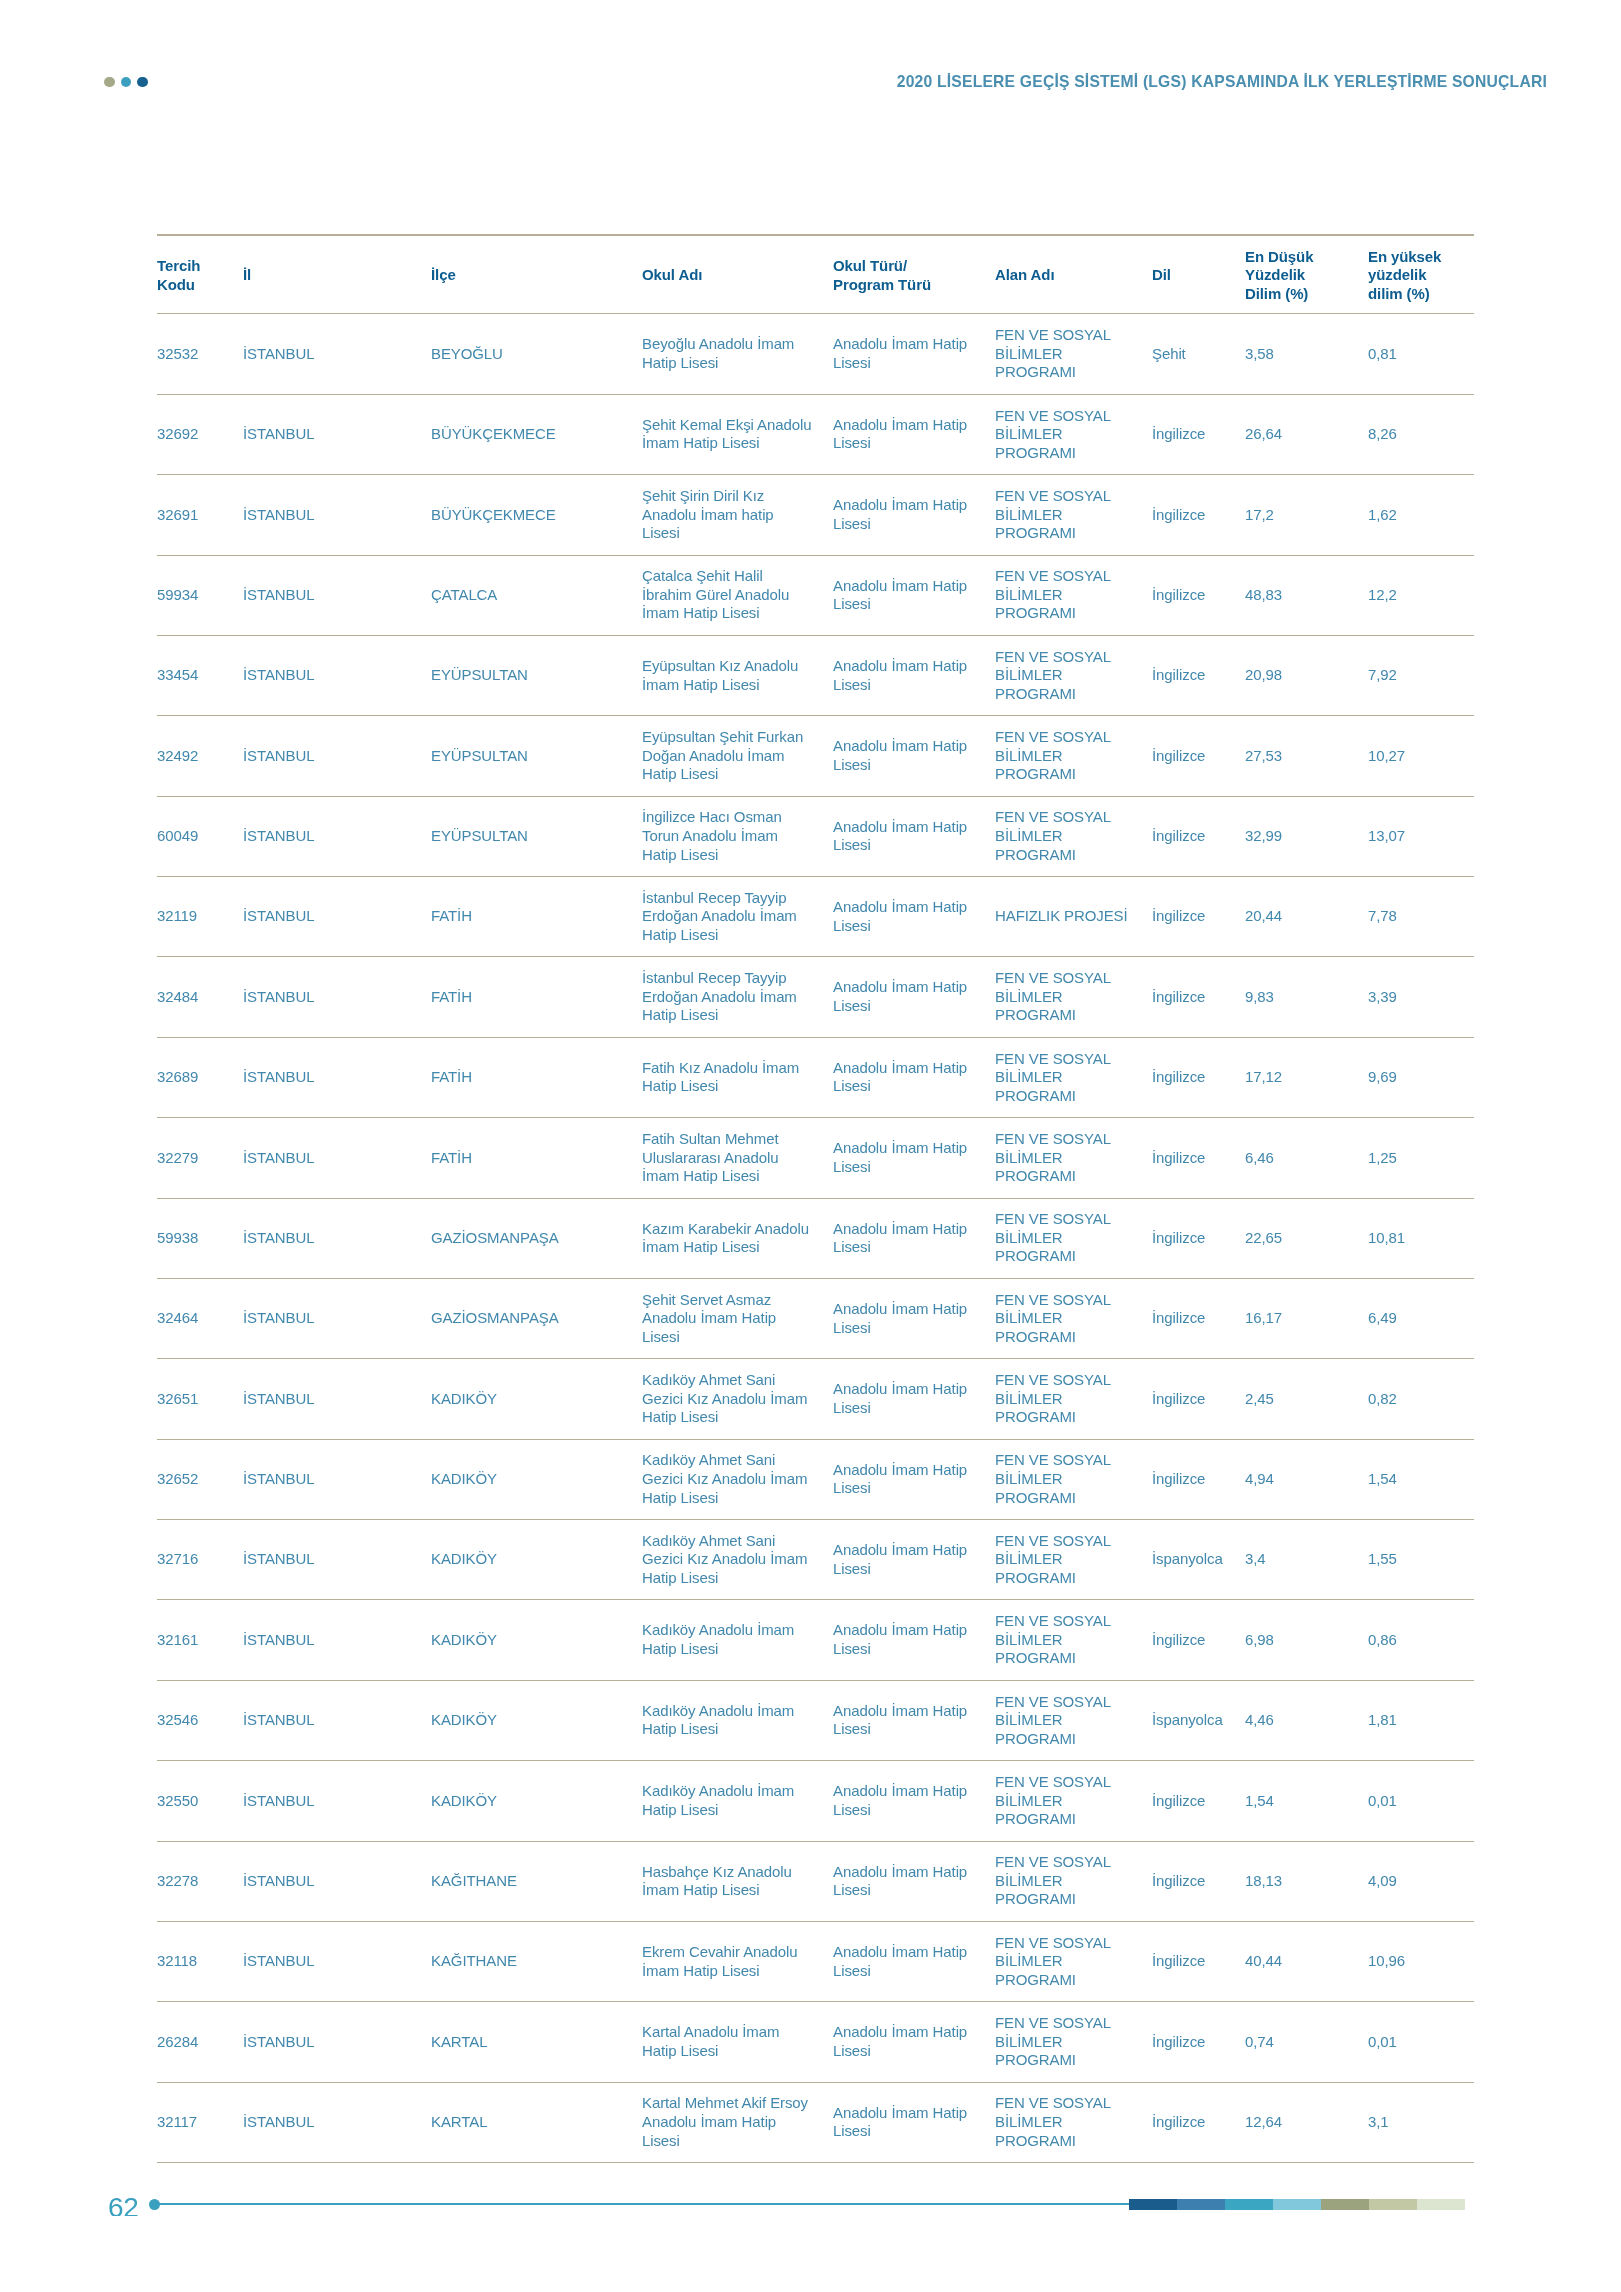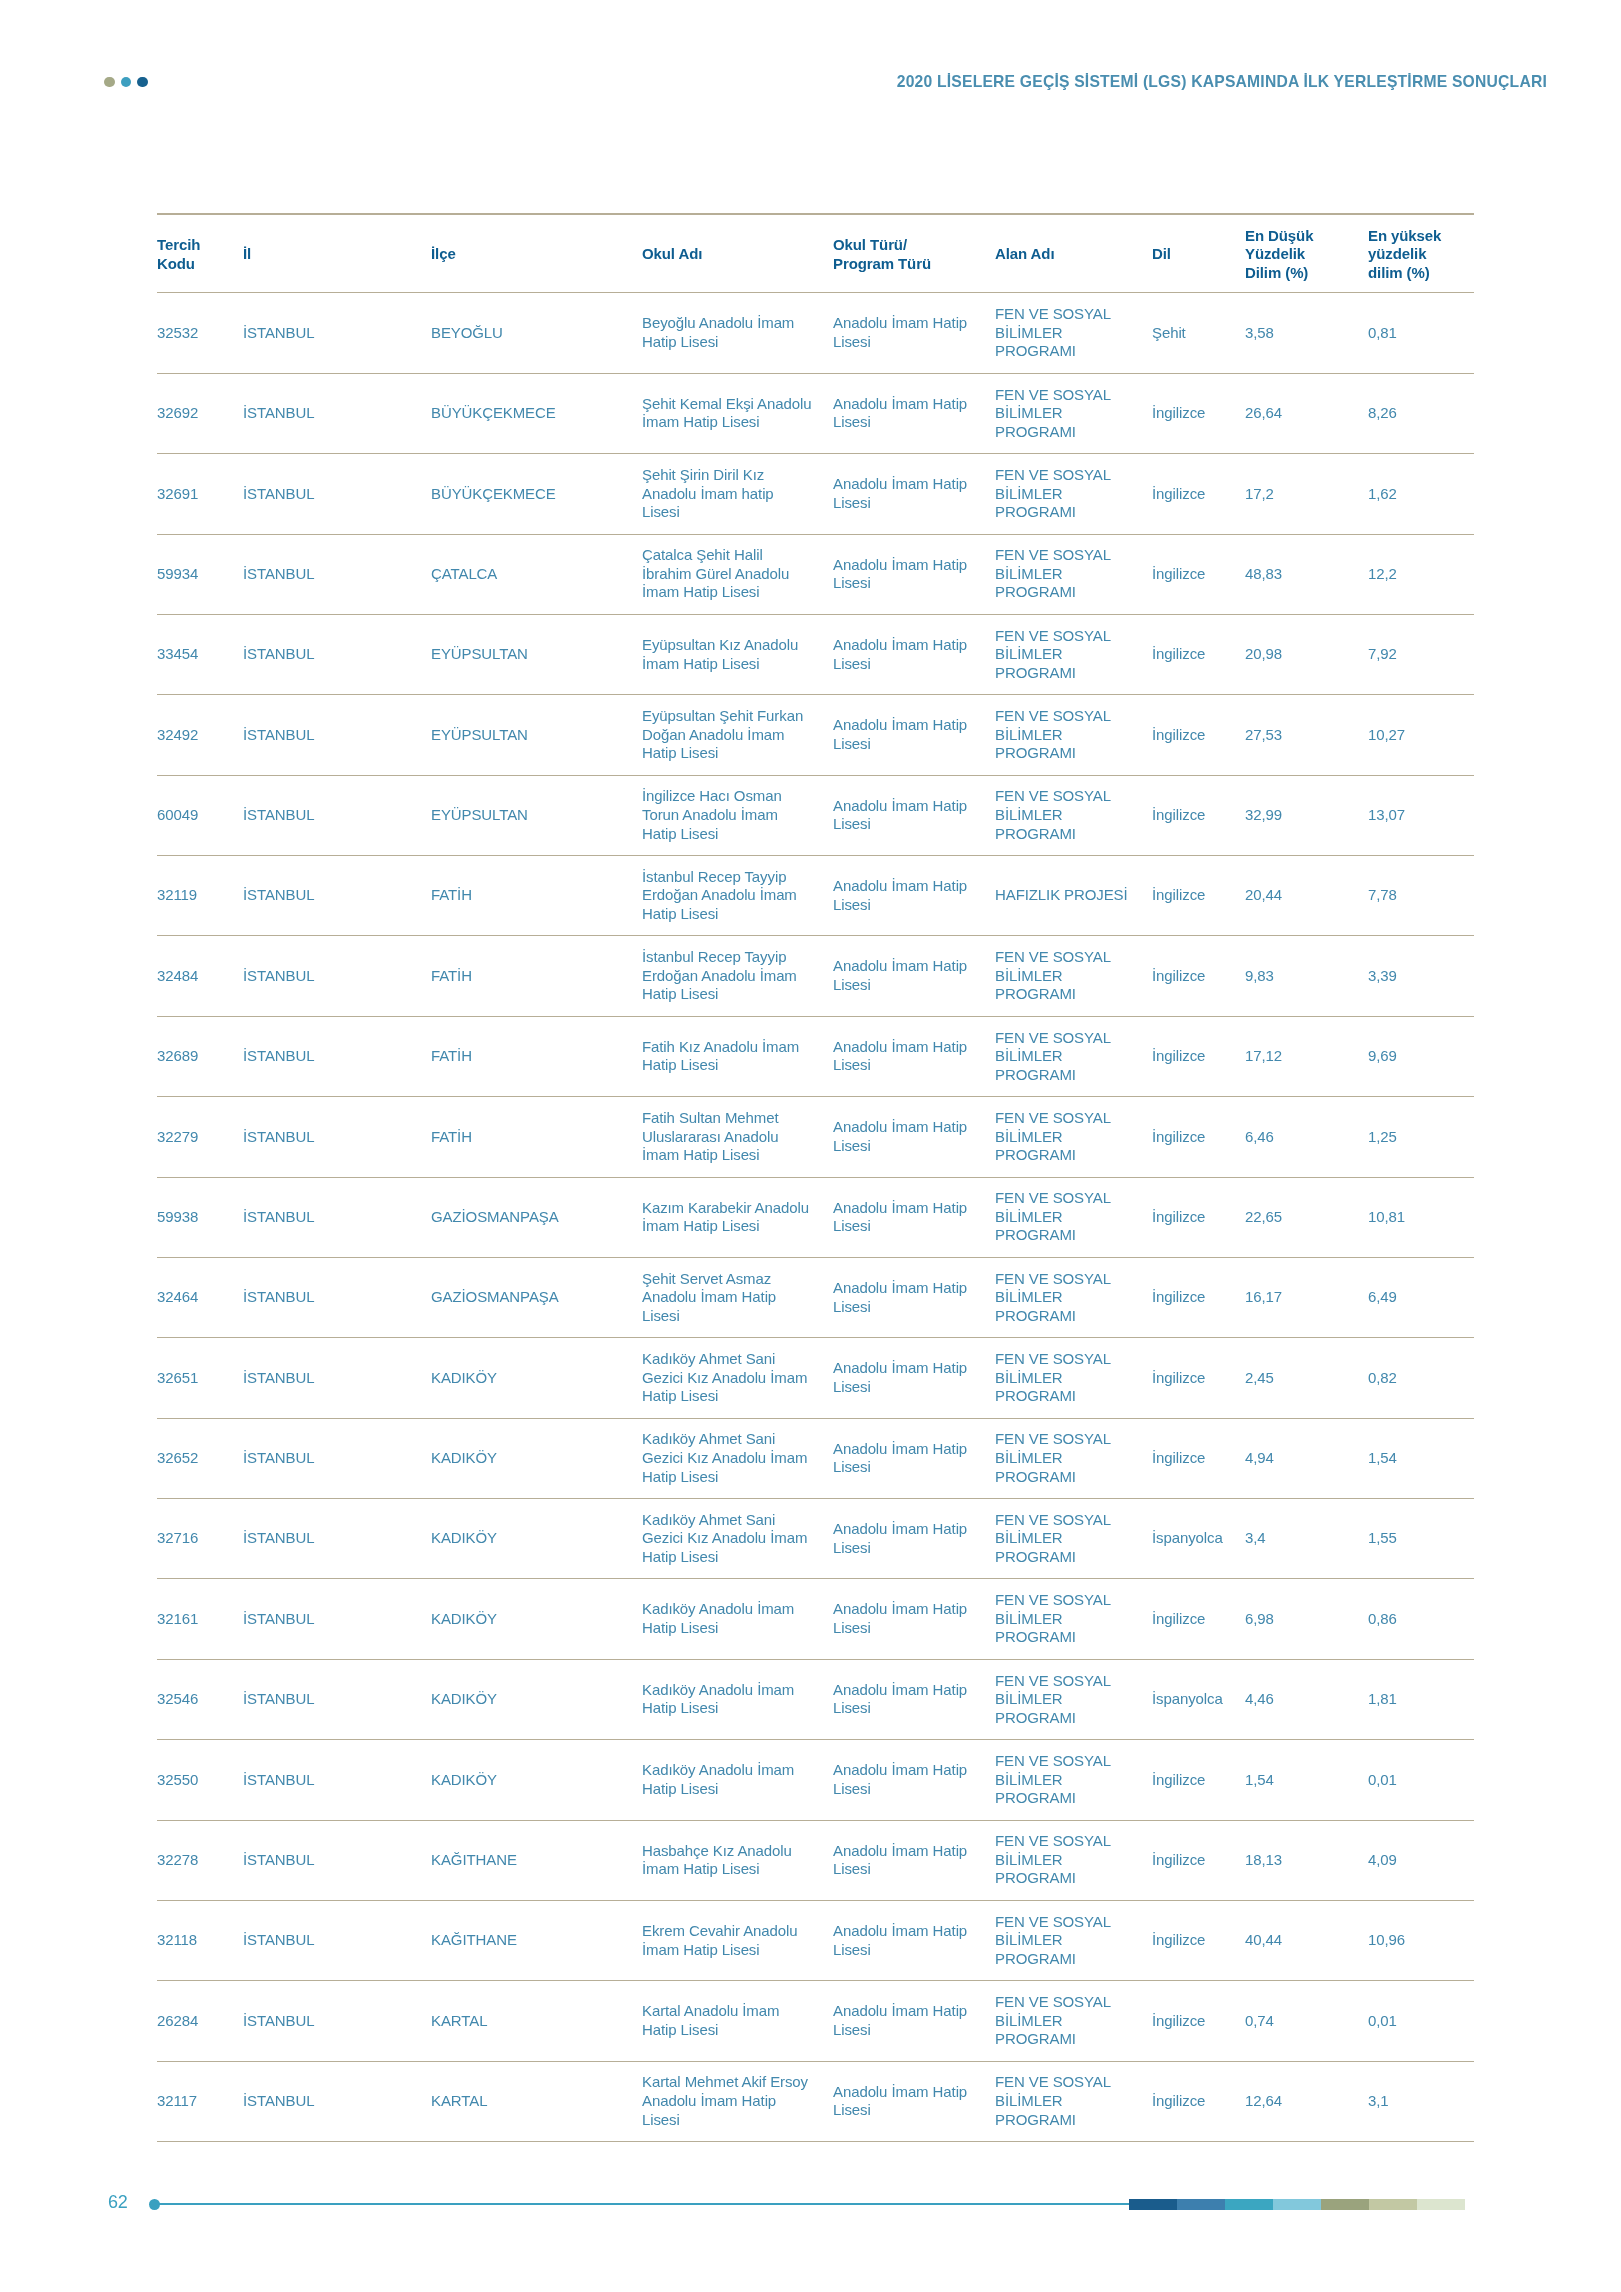--- a/index.html
+++ b/index.html
@@ -28,21 +28,21 @@
     font-size: 15.7px;
     font-weight: bold;
     letter-spacing: 0.2px;
     text-align: right;
     white-space: nowrap;
   }
 
   
   table.results {
     position: absolute;
-    top: 213px;
+    top: 234px;
     left: 157px;
     width: 1316px;
     border-collapse: collapse;
     table-layout: fixed;
     border-top: 2px solid #b7ae97;
   }
   col.c-tercih_kodu { width: 86px; }
   col.c-il          { width: 188px; }
   col.c-ilce        { width: 211px; }
   col.c-okul_adi    { width: 191px; }
@@ -75,21 +75,21 @@
     word-wrap: break-word;
   }
   th.align-right, td.align-right { text-align: left; padding-right: 0; }
   th:last-child, td:last-child { padding-right: 0; }
 
   
   .page-number {
     position: absolute;
     left: 108px; top: 2192px;
     color: #3aa0c0;
-    font-size: 18px;
+    font-size: 28px;
     letter-spacing: -0.2px;
   }
   .footer-dot {
     position: absolute;
     left: 149px; top: 2199px;
     width: 10.8px; height: 10.8px;
     border-radius: 50%;
   }
   .footer-line {
     position: absolute;

